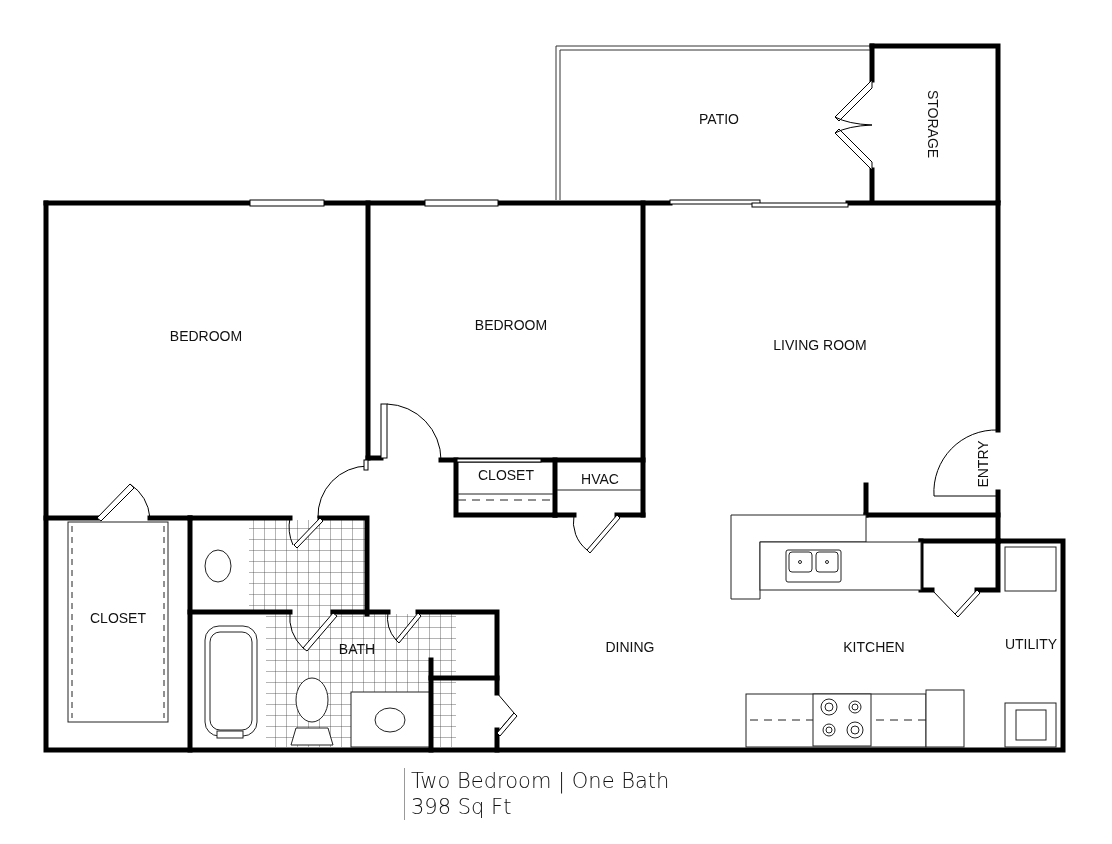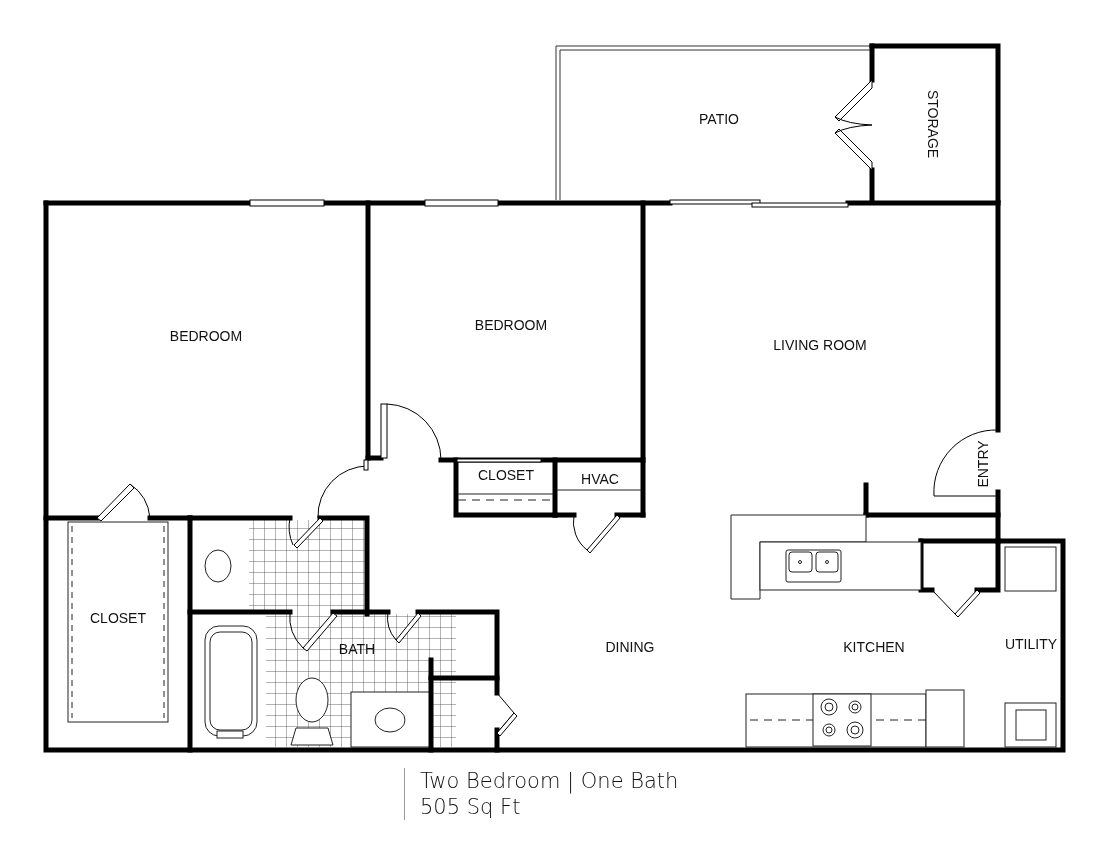--- a/index.html
+++ b/index.html
@@ -1,19 +1,19 @@
 <!DOCTYPE html>
 <html><head>
 <meta charset="utf-8">
 <style>
   html, body { margin:0; padding:0; background:#ffffff; }
   body { width:1112px; height:844px; position:relative; overflow:hidden; font-family:"Liberation Sans", sans-serif; }
   #plan { position:absolute; left:0; top:0; width:1112px; height:844px; }
   .room-label { font-family:"Liberation Sans", sans-serif; font-size:14px; fill:#111; }
-  .caption { position:absolute; left:404px; top:768px; border-left:1.5px solid #999; padding-left:15px; color:#111;
+  .caption { position:absolute; left:404px; top:768px; border-left:1.5px solid #999; padding-left:6px; color:#111;
              font-family:"DejaVu Sans", sans-serif; font-size:21px; line-height:26px; font-weight:300; }
   .caption div { white-space:nowrap; }
 </style>
 </head>
 <body>
 
 <svg id="plan" viewBox="0 0 1112 844" xmlns="http://www.w3.org/2000/svg">
   <defs>
     <pattern id="tile" width="11" height="11" patternUnits="userSpaceOnUse">
       <rect width="11" height="11" fill="#fff"></rect>
@@ -178,14 +178,14 @@
   <text class="room-label" x="600" y="484" text-anchor="middle">HVAC</text>
   <text class="room-label" x="0" y="0" text-anchor="middle" font-size="12" transform="translate(988,464) rotate(-90)">ENTRY</text>
   <text class="room-label" x="357" y="654" text-anchor="middle" font-size="12">BATH</text>
   <text class="room-label" x="630" y="652" text-anchor="middle">DINING</text>
   <text class="room-label" x="874" y="652" text-anchor="middle">KITCHEN</text>
   <text class="room-label" x="1031" y="649" text-anchor="middle">UTILITY</text>
 </svg>
 
 <div class="caption">
   <div>Two Bedroom | One Bath</div>
-  <div>505 Sq Ft</div>
+  <div>398 Sq Ft</div>
 </div>
 
 </body></html>

